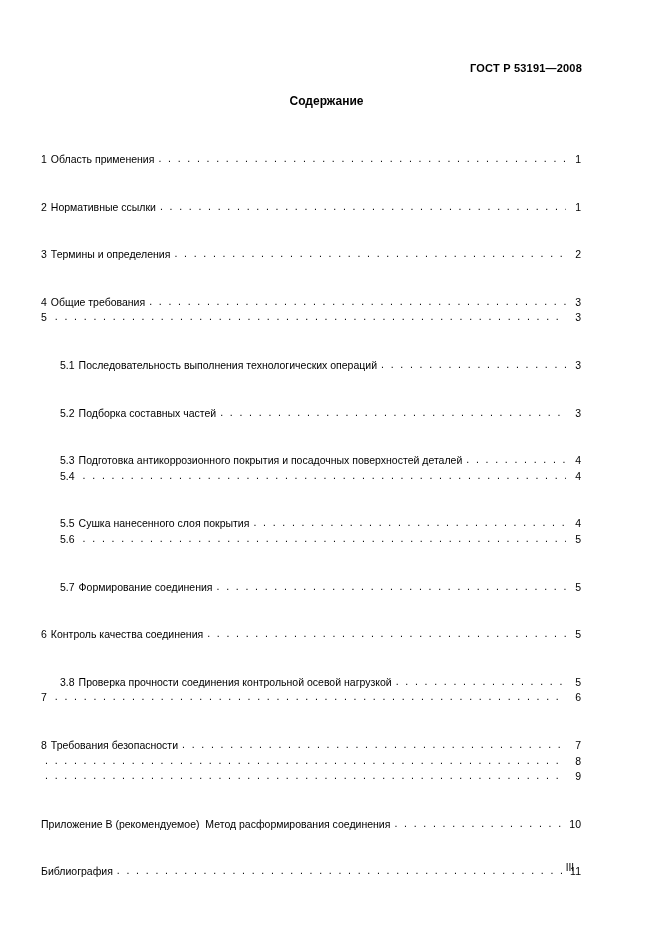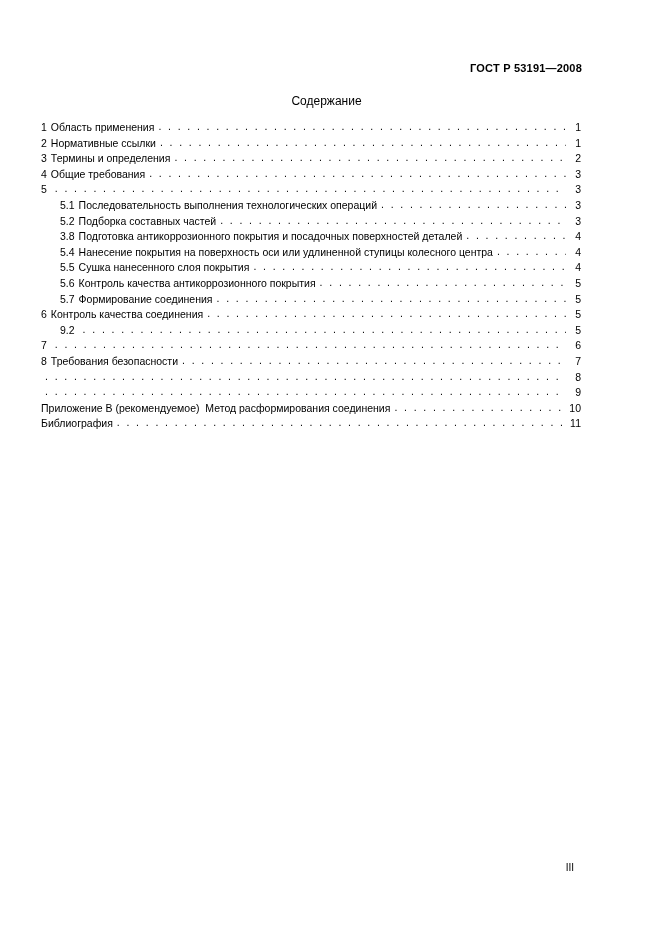--- a/index.html
+++ b/index.html
@@ -30,21 +30,21 @@
     letter-spacing: 0.2px;
     white-space: nowrap;
   }
   .doc-title {
     position: absolute;
     left: 0;
     right: 8px;
     top: 94px;
     text-align: center;
     font-size: 12px;
-    font-weight: normal;
+    font-weight: bold;
   }
   .toc {
     position: absolute;
     left: 41px;
     top: 120px;
     width: 540px;
   }
   .toc-row {
     display: flex;
     align-items: baseline;
@@ -76,21 +76,21 @@
     min-width: 12px;
   }
   .lvl-1 { padding-left: 0px; }
   .lvl-2 { padding-left: 19px; justify-content: center; }
   .page-number {
     position: absolute;
     right: 87px;
     top: 862px;
     font-size: 10px;
   }
-  .two-space { white-space: pre; }
+  .two-space { white-space: pre; margin-top: 32px; }
 </style>
 </head>
 <body>
 
 <div class="page">
 
   <div class="std-header">ГОСТ Р 53191—2008</div>
 
   <div class="doc-title">Содержание</div>
 
@@ -130,57 +130,56 @@
         <span class="dots">. . . . . . . . . . . . . . . . . . . . . . . . . . . . . . . . . . . . . . . . . . . . . . . . . . . . . . . . . . . . . . . . . . . . . . . . . . . . . . . . . . . . . . . . . . . . . . . . . . . . . . . . . . . . . . . . . . . . . . . . . . . . . . . . . . . . . . . . . . . . . . . . . . . . . . . . . . . . . . . </span>
         <span class="page-no">3</span>
       </div>
       <div class="toc-row lvl-2">
         <span class="num">5.2</span>
         <span class="label two-space">Подборка составных частей</span>
         <span class="dots">. . . . . . . . . . . . . . . . . . . . . . . . . . . . . . . . . . . . . . . . . . . . . . . . . . . . . . . . . . . . . . . . . . . . . . . . . . . . . . . . . . . . . . . . . . . . . . . . . . . . . . . . . . . . . . . . . . . . . . . . . . . . . . . . . . . . . . . . . . . . . . . . . . . . . . . . . . . . . . . </span>
         <span class="page-no">3</span>
       </div>
       <div class="toc-row lvl-2">
-        <span class="num">3.8</span>
+        <span class="num">5.3</span>
         <span class="label two-space">Подготовка антикоррозионного покрытия и посадочных поверхностей деталей</span>
         <span class="dots">. . . . . . . . . . . . . . . . . . . . . . . . . . . . . . . . . . . . . . . . . . . . . . . . . . . . . . . . . . . . . . . . . . . . . . . . . . . . . . . . . . . . . . . . . . . . . . . . . . . . . . . . . . . . . . . . . . . . . . . . . . . . . . . . . . . . . . . . . . . . . . . . . . . . . . . . . . . . . . . </span>
         <span class="page-no">4</span>
       </div>
       <div class="toc-row lvl-2">
         <span class="num">5.4</span>
-        <span class="label two-space">Нанесение покрытия на поверхность оси или удлиненной ступицы колесного центра</span>
         <span class="dots">. . . . . . . . . . . . . . . . . . . . . . . . . . . . . . . . . . . . . . . . . . . . . . . . . . . . . . . . . . . . . . . . . . . . . . . . . . . . . . . . . . . . . . . . . . . . . . . . . . . . . . . . . . . . . . . . . . . . . . . . . . . . . . . . . . . . . . . . . . . . . . . . . . . . . . . . . . . . . . . </span>
         <span class="page-no">4</span>
       </div>
       <div class="toc-row lvl-2">
         <span class="num">5.5</span>
         <span class="label two-space">Сушка нанесенного слоя покрытия</span>
         <span class="dots">. . . . . . . . . . . . . . . . . . . . . . . . . . . . . . . . . . . . . . . . . . . . . . . . . . . . . . . . . . . . . . . . . . . . . . . . . . . . . . . . . . . . . . . . . . . . . . . . . . . . . . . . . . . . . . . . . . . . . . . . . . . . . . . . . . . . . . . . . . . . . . . . . . . . . . . . . . . . . . . </span>
         <span class="page-no">4</span>
       </div>
       <div class="toc-row lvl-2">
         <span class="num">5.6</span>
-        <span class="label two-space">Контроль качества антикоррозионного покрытия</span>
         <span class="dots">. . . . . . . . . . . . . . . . . . . . . . . . . . . . . . . . . . . . . . . . . . . . . . . . . . . . . . . . . . . . . . . . . . . . . . . . . . . . . . . . . . . . . . . . . . . . . . . . . . . . . . . . . . . . . . . . . . . . . . . . . . . . . . . . . . . . . . . . . . . . . . . . . . . . . . . . . . . . . . . </span>
         <span class="page-no">5</span>
       </div>
       <div class="toc-row lvl-2">
         <span class="num">5.7</span>
         <span class="label two-space">Формирование соединения</span>
         <span class="dots">. . . . . . . . . . . . . . . . . . . . . . . . . . . . . . . . . . . . . . . . . . . . . . . . . . . . . . . . . . . . . . . . . . . . . . . . . . . . . . . . . . . . . . . . . . . . . . . . . . . . . . . . . . . . . . . . . . . . . . . . . . . . . . . . . . . . . . . . . . . . . . . . . . . . . . . . . . . . . . . </span>
         <span class="page-no">5</span>
       </div>
       <div class="toc-row lvl-1">
         <span class="num">6</span>
         <span class="label two-space">Контроль качества соединения</span>
         <span class="dots">. . . . . . . . . . . . . . . . . . . . . . . . . . . . . . . . . . . . . . . . . . . . . . . . . . . . . . . . . . . . . . . . . . . . . . . . . . . . . . . . . . . . . . . . . . . . . . . . . . . . . . . . . . . . . . . . . . . . . . . . . . . . . . . . . . . . . . . . . . . . . . . . . . . . . . . . . . . . . . . </span>
         <span class="page-no">5</span>
       </div>
       <div class="toc-row lvl-2">
-        <span class="num">9.2</span>
+        <span class="num">3.8</span>
+        <span class="label two-space">Проверка прочности соединения контрольной осевой нагрузкой</span>
         <span class="dots">. . . . . . . . . . . . . . . . . . . . . . . . . . . . . . . . . . . . . . . . . . . . . . . . . . . . . . . . . . . . . . . . . . . . . . . . . . . . . . . . . . . . . . . . . . . . . . . . . . . . . . . . . . . . . . . . . . . . . . . . . . . . . . . . . . . . . . . . . . . . . . . . . . . . . . . . . . . . . . . </span>
         <span class="page-no">5</span>
       </div>
       <div class="toc-row lvl-1">
         <span class="num">7</span>
         <span class="dots">. . . . . . . . . . . . . . . . . . . . . . . . . . . . . . . . . . . . . . . . . . . . . . . . . . . . . . . . . . . . . . . . . . . . . . . . . . . . . . . . . . . . . . . . . . . . . . . . . . . . . . . . . . . . . . . . . . . . . . . . . . . . . . . . . . . . . . . . . . . . . . . . . . . . . . . . . . . . . . . </span>
         <span class="page-no">6</span>
       </div>
       <div class="toc-row lvl-1">
         <span class="num">8</span>

